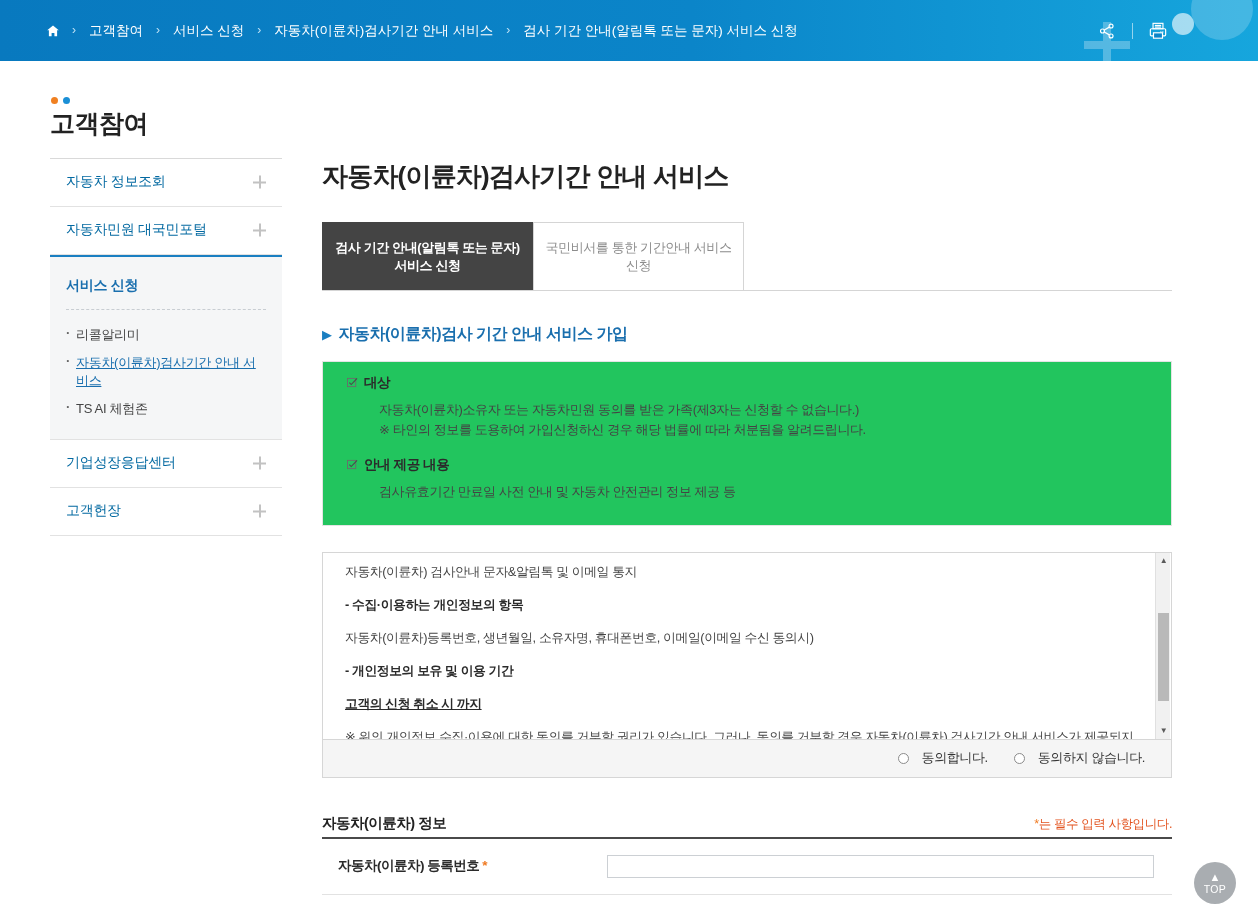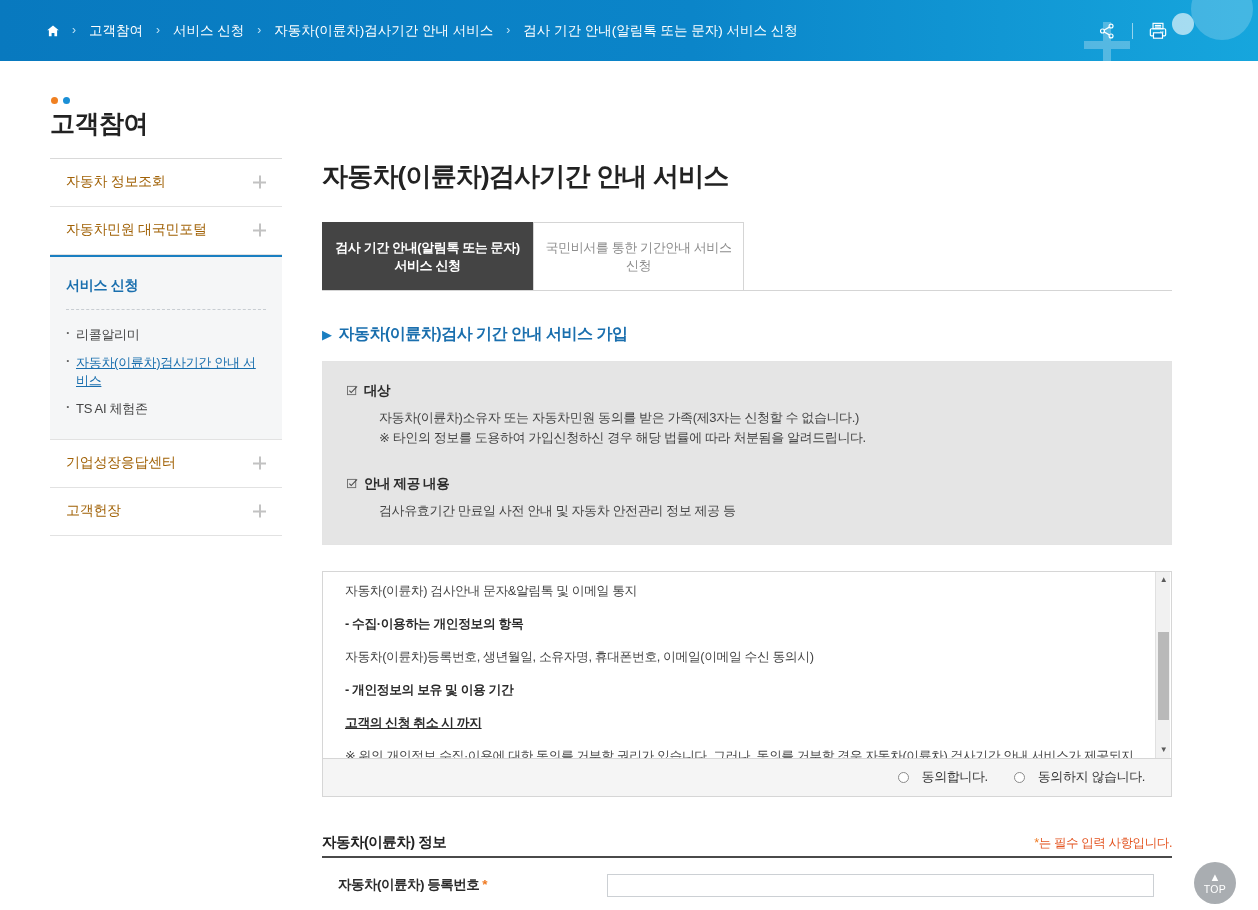--- a/index.html
+++ b/index.html
@@ -69,21 +69,21 @@
   .dot.orange { background: #f08021; }
   .dot.blue   { background: #1a8fd6; }
   .side-title {
     font-size: 25px; font-weight: bold; color: #222222;
     letter-spacing: -0.5px; line-height: 1.1; margin-bottom: 20px;
   }
 
   .side-nav { border-top: 1px solid #d9d9d9; }
   .side-item {
     position: relative; height: 48px; display: flex; align-items: center;
-    border-bottom: 1px solid #e2e2e2; font-size: 14px; color: #a16207;
+    border-bottom: 1px solid #e2e2e2; font-size: 14px; color: #0369a1;
     padding: 0 34px 0 16px; cursor: pointer; letter-spacing: -0.3px;
   }
   .side-item .plus-ico {
     position: absolute; right: 16px; top: 50%; width: 13px; height: 13px;
     transform: translateY(-50%);
   }
   .side-item .plus-ico::before, .side-item .plus-ico::after {
     content: ""; position: absolute; background: #c2c2c2;
   }
   .side-item .plus-ico::before { left: 0; top: 6px; width: 13px; height: 1.5px; }
@@ -127,33 +127,33 @@
   .tab.inactive { background: #ffffff; color: #8c8c8c; border: 1px solid #d5d5d5; border-bottom: none; }
 
   .section-head {
     display: flex; align-items: center; gap: 7px;
     margin-top: 33px; font-size: 16px; font-weight: bold;
     color: #1a6fae; letter-spacing: -0.5px;
   }
   .section-head .arrow-ico { color: #1a7fc1; font-size: 13px; line-height: 1; }
 
   .infobox {
-    margin-top: 16px; background: #e5e5e5; border: 1px solid #e4e4e4;
-    padding: 20px 24px 22px 24px;
+    margin-top: 16px; background: #22c55e; border: 1px solid #e4e4e4;
+    padding: 12px 24px 22px 24px;
   }
   .info-label {
     display: flex; align-items: center; gap: 6px;
     font-size: 13.5px; font-weight: bold; color: #2b2b2b; letter-spacing: -0.4px;
   }
   .info-label + .info-line { margin-top: 8px; }
   .info-line {
     font-size: 13px; color: #444; letter-spacing: -0.4px;
     padding-left: 32px; line-height: 1.55;
   }
-  .info-group + .info-group { margin-top: 27px; }
+  .info-group + .info-group { margin-top: 16px; }
 
   
   .consent-wrap { margin-top: 26px; border: 1px solid #d6d6d6; }
   .consent-scroll {
     position: relative; height: 186px; background: #fff;
     padding: 9px 30px 9px 22px; overflow: hidden;
     font-size: 12.8px; color: #444; letter-spacing: -0.4px;
   }
   .consent-scroll p { line-height: 1.5; margin-bottom: 14px; }
   .consent-scroll p.bold { font-weight: bold; color: #2b2b2b; }

